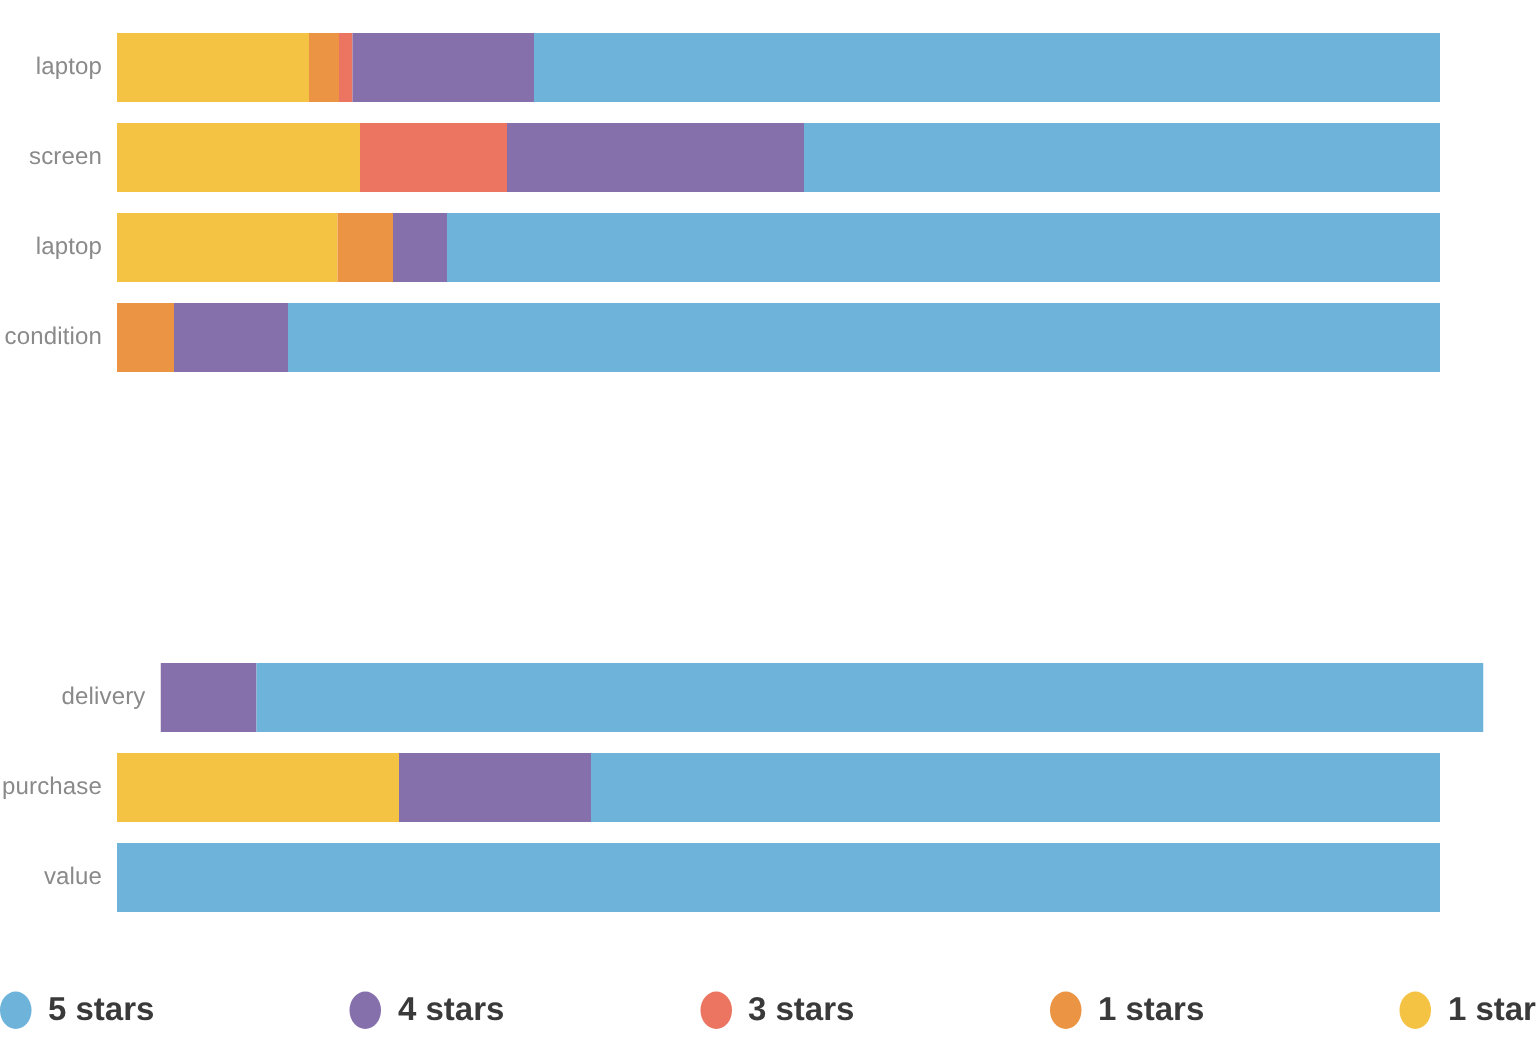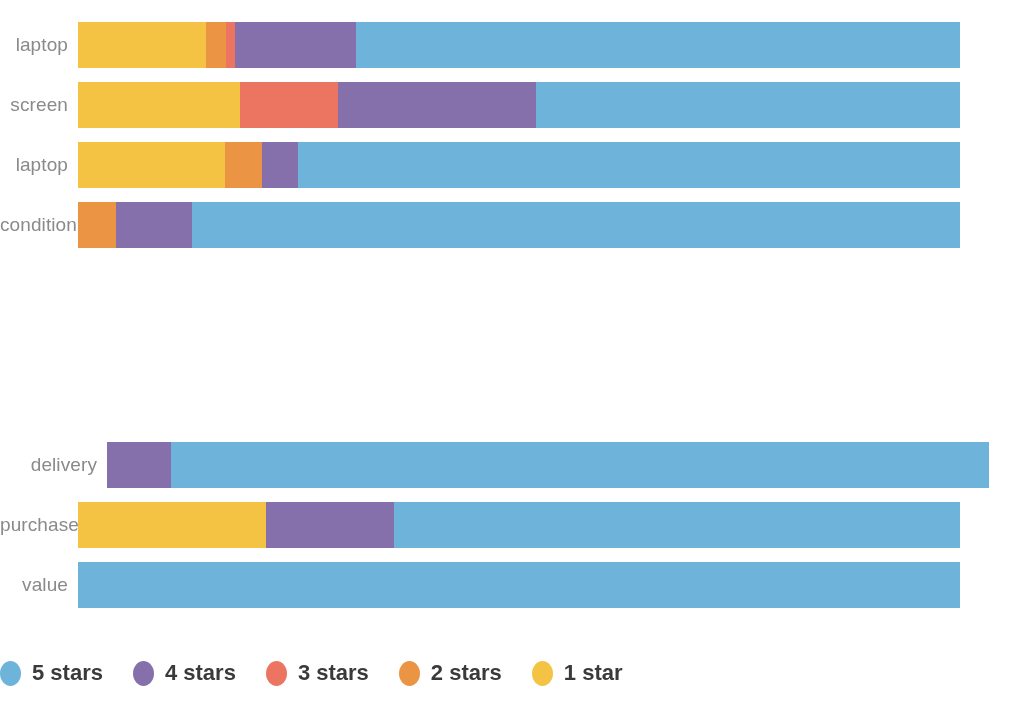--- a/index.html
+++ b/index.html
@@ -33,21 +33,21 @@
     width: 1024px;
     height: 46px;
     display: flex;
     align-items: center;
   }
   .cat-label {
     width: 78px;
     text-align: right;
     padding-right: 10px;
     box-sizing: border-box;
-    font-size: 19px;
+    font-size: 16px;
     color: #8a8a8a;
     font-family: "Liberation Sans", sans-serif;
     white-space: nowrap;
     letter-spacing: 0.1px;
   }
   .bar-track {
     position: relative;
     width: 882px;
     height: 46px;
     display: flex;
@@ -59,21 +59,21 @@
   }
   
   #legend {
     position: absolute;
     left: 0;
     top: 648px;
     width: 1024px;
     height: 50px;
     display: flex;
     align-items: center;
-    justify-content: flex-start;
+    justify-content: space-between;
     gap: 30px;
   }
   .legend-item {
     display: flex;
     align-items: center;
     gap: 11px;
   }
   .legend-swatch {
     width: 21px;
     height: 25px;
@@ -161,21 +161,21 @@
       <div class="legend-item">
         <span class="legend-swatch" style="background: rgb(134, 112, 172);"></span>
         <span class="legend-label">4 stars</span>
       </div>
       <div class="legend-item">
         <span class="legend-swatch" style="background: rgb(235, 117, 97);"></span>
         <span class="legend-label">3 stars</span>
       </div>
       <div class="legend-item">
         <span class="legend-swatch" style="background: rgb(235, 148, 68);"></span>
-        <span class="legend-label">2 stars</span>
+        <span class="legend-label">1 stars</span>
       </div>
       <div class="legend-item">
         <span class="legend-swatch" style="background: rgb(245, 195, 68);"></span>
         <span class="legend-label">1 star</span>
       </div>
     </div>
 
 </div>
 
 </body></html>

